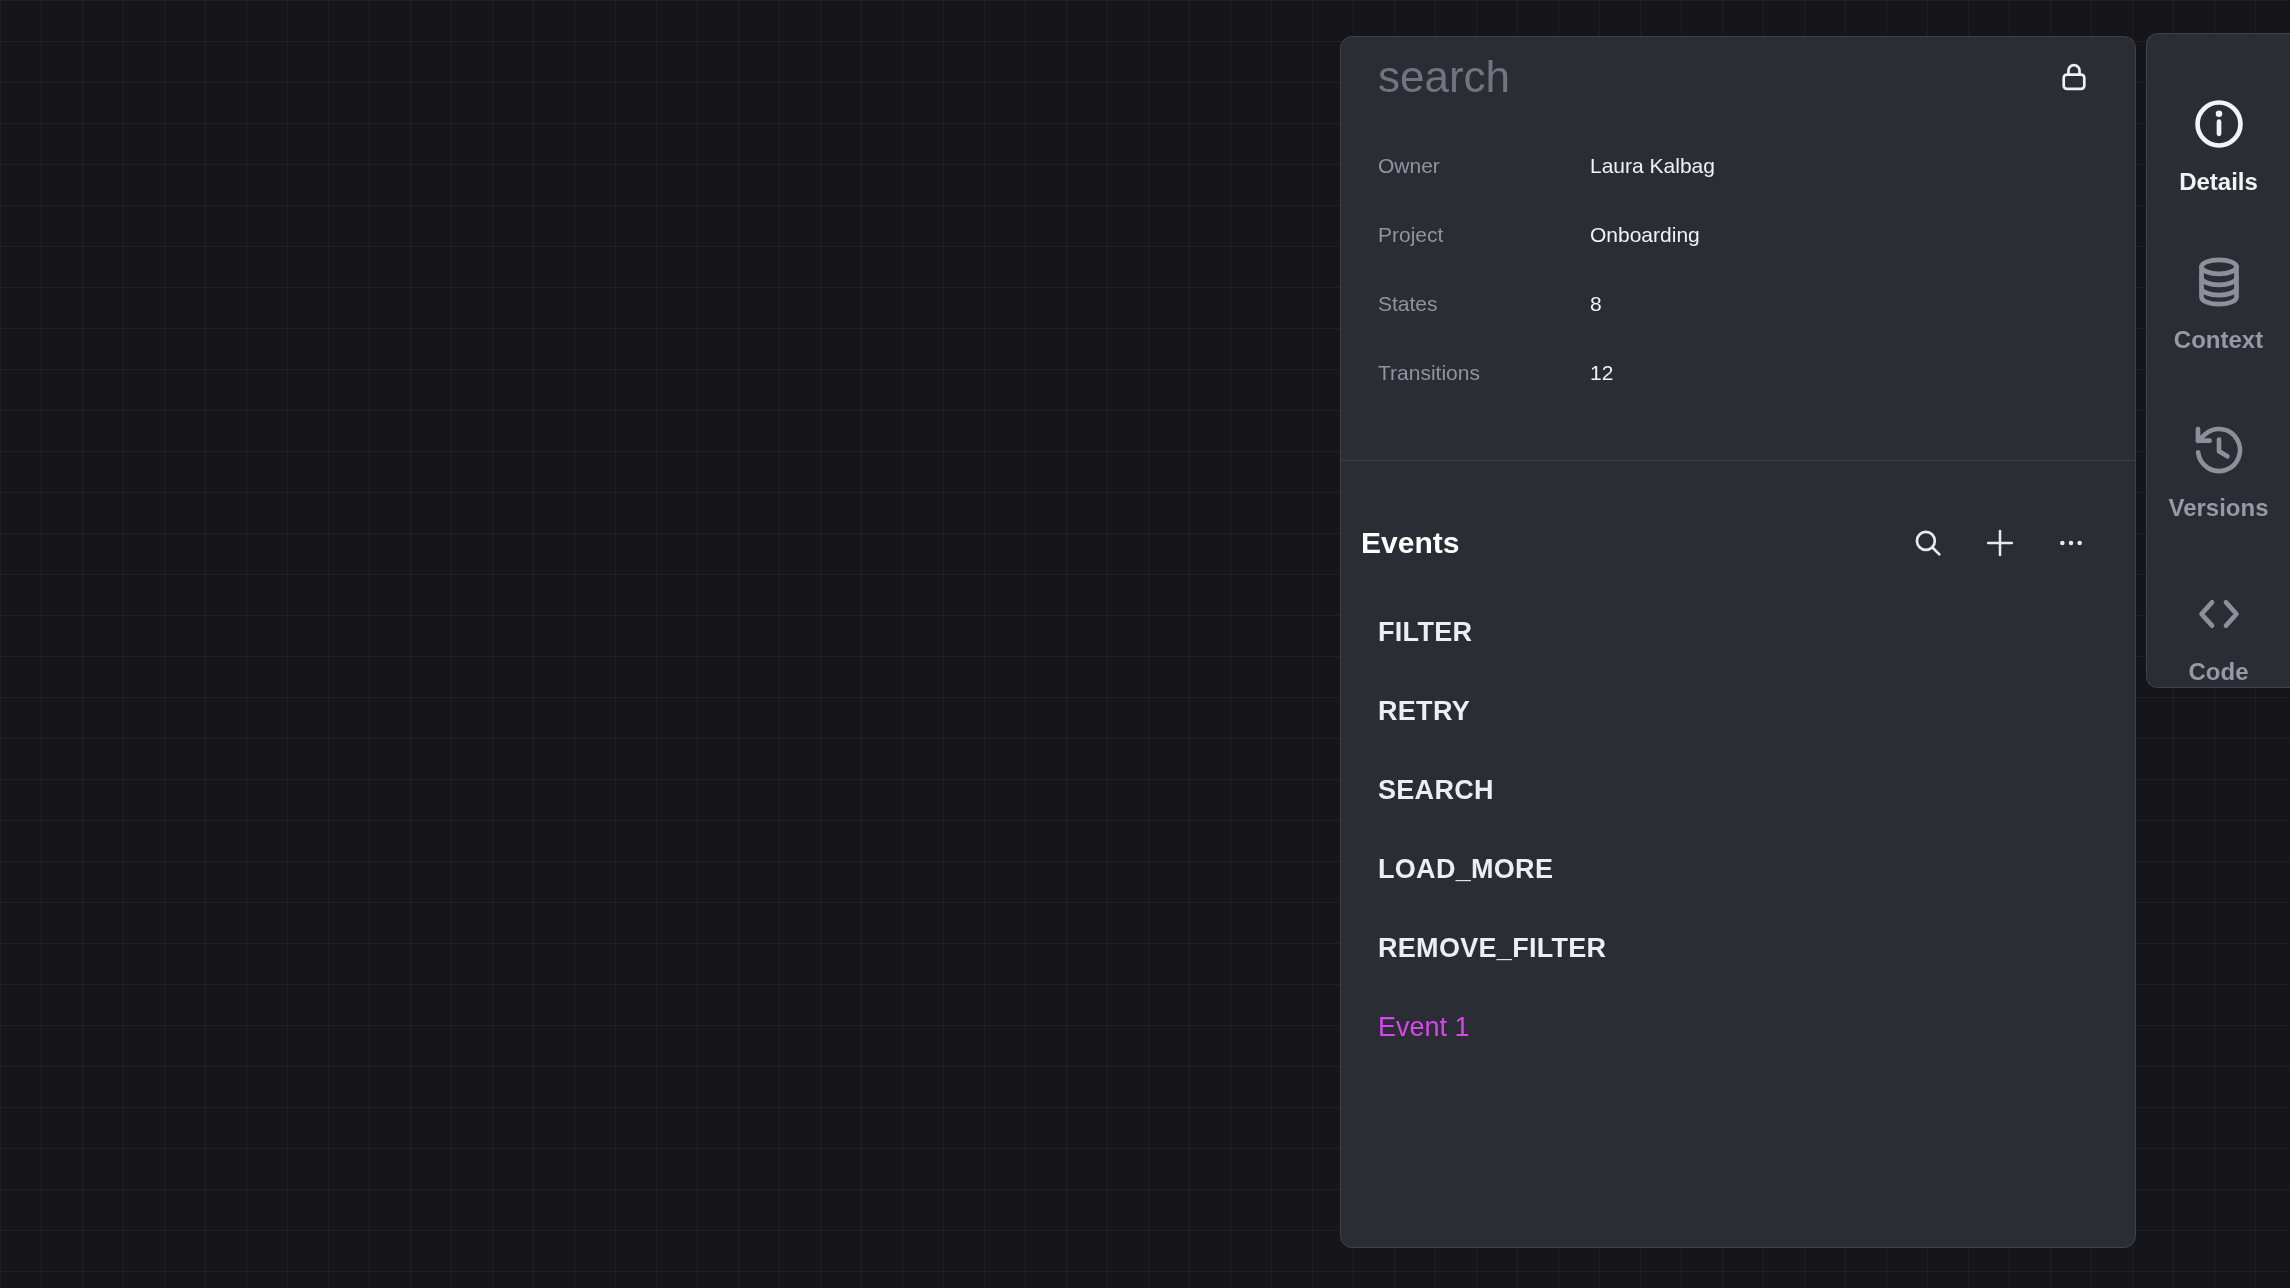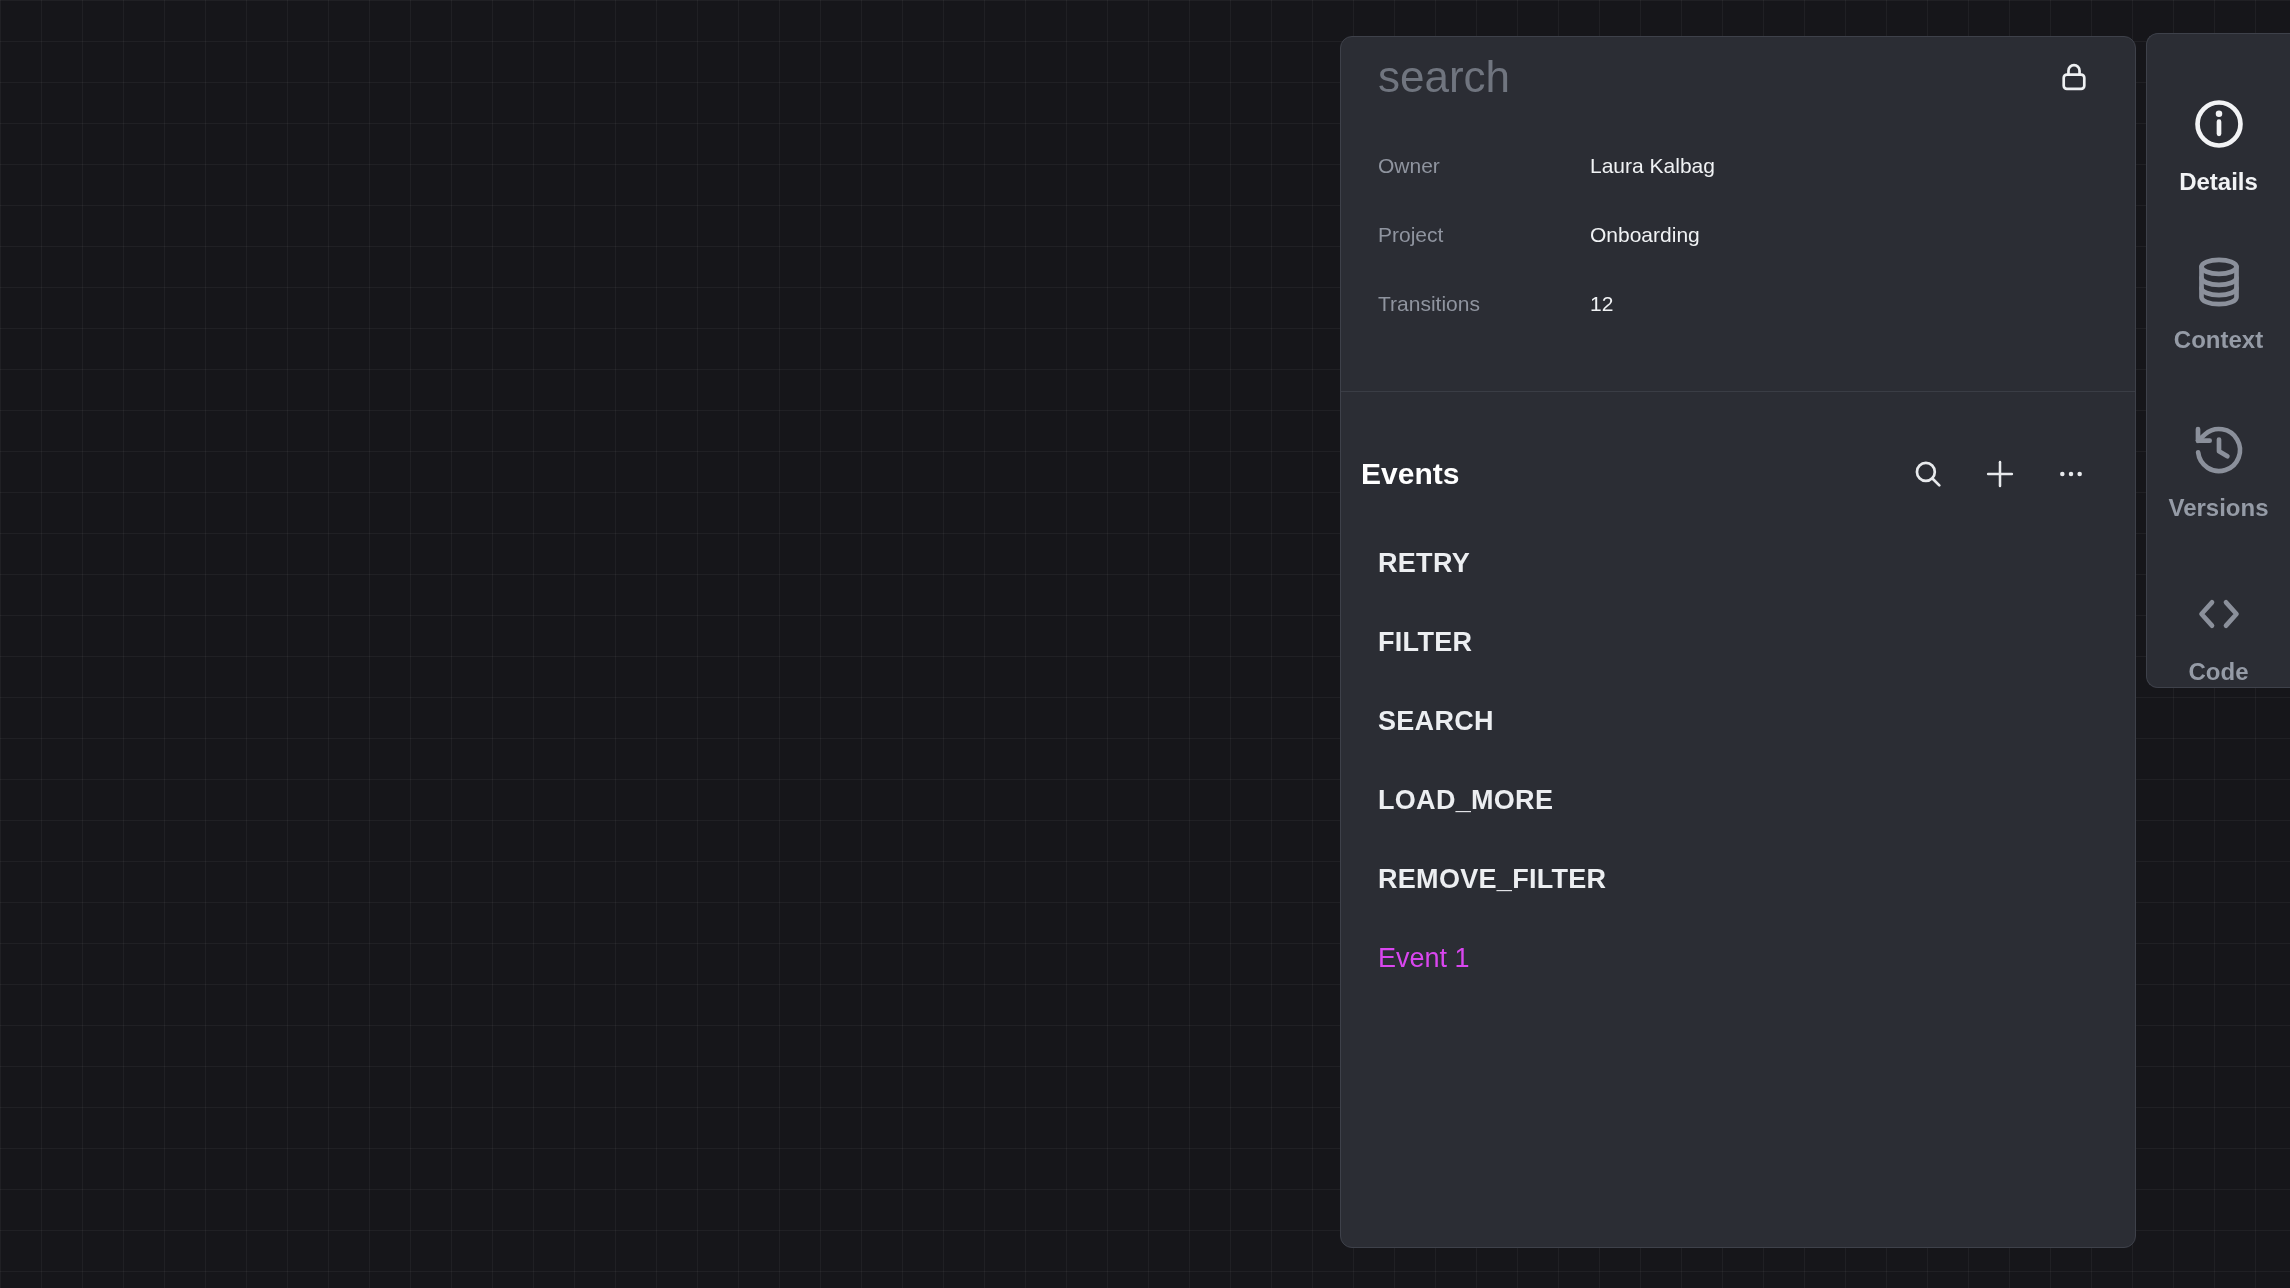--- a/index.html
+++ b/index.html
@@ -84,20 +84,24 @@
   <div class="meta">
     <div class="meta-row">
       <span class="meta-label">Owner</span>
       <span class="meta-value">Laura Kalbag</span>
     </div>
     <div class="meta-row">
       <span class="meta-label">Project</span>
       <span class="meta-value">Onboarding</span>
     </div>
     <div class="meta-row">
+      <span class="meta-label">States</span>
+      <span class="meta-value">8</span>
+    </div>
+    <div class="meta-row">
       <span class="meta-label">Transitions</span>
       <span class="meta-value">12</span>
     </div>
   </div>
 
   <div class="divider"></div>
 
   <div class="events-header">
     <span class="events-title">Events</span>
     <div class="events-actions">
@@ -123,22 +127,22 @@
             <circle cx="5.5" cy="12" r="1.7"></circle>
               <circle cx="12" cy="12" r="1.7"></circle>
               <circle cx="18.5" cy="12" r="1.7"></circle>
           </svg>
         </span>
       </button>
     </div>
   </div>
 
   <div class="events-list">
+    <div class="event-item">FILTER</div>
     <div class="event-item">RETRY</div>
-    <div class="event-item">FILTER</div>
     <div class="event-item">SEARCH</div>
     <div class="event-item">LOAD_MORE</div>
     <div class="event-item">REMOVE_FILTER</div>
     <div class="event-item muted">Event 1</div>
   </div>
 </div>
 
 <div class="sidebar">
 
   <div class="side-item active side-details">

